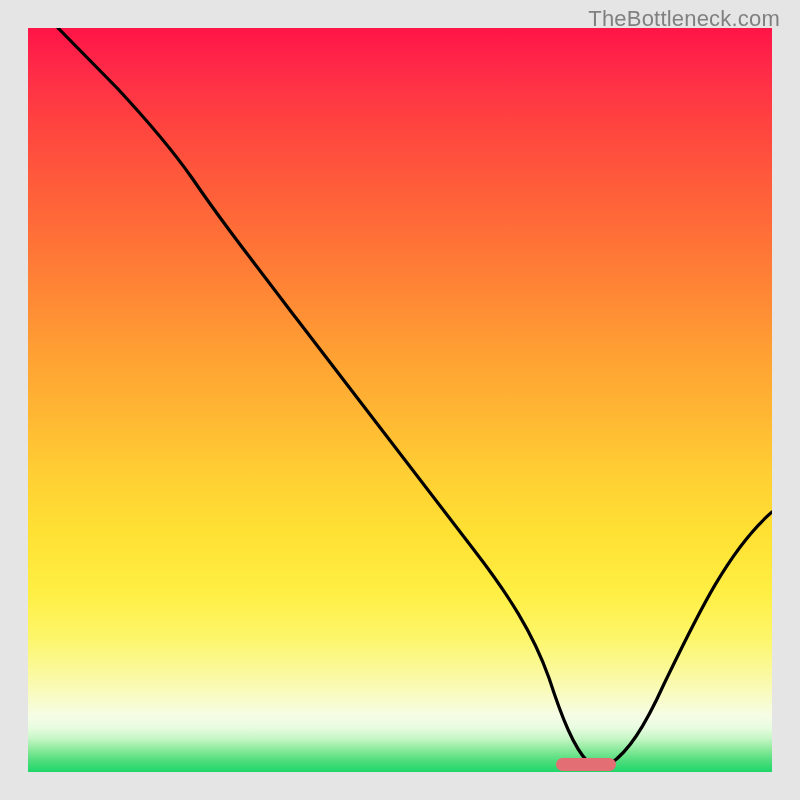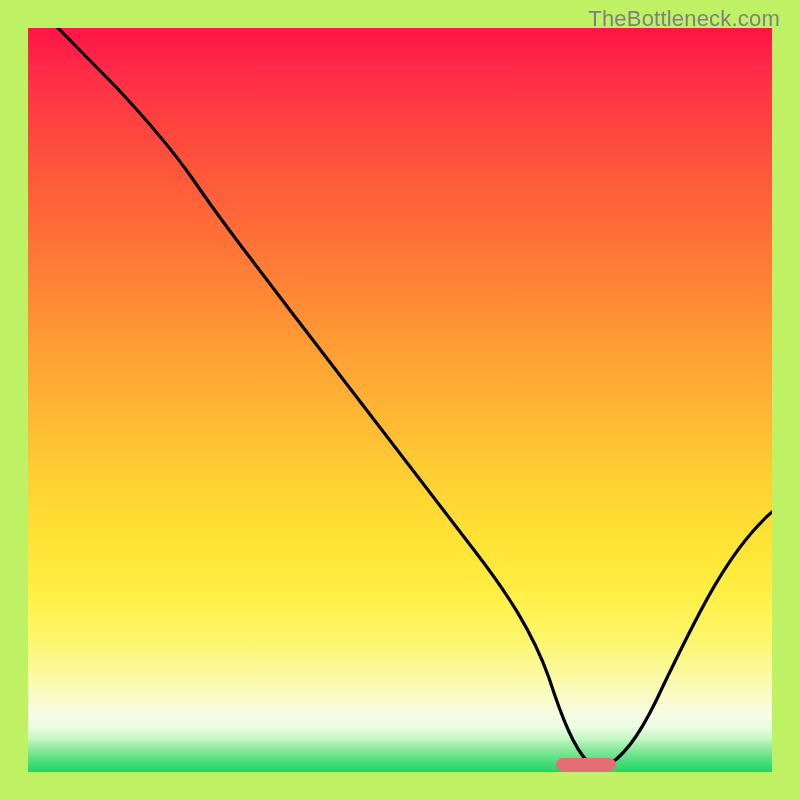--- a/index.html
+++ b/index.html
@@ -10,21 +10,21 @@
     background: #000;
     overflow: hidden;
     font-family: Arial, Helvetica, sans-serif;
   }
   .frame {
     position: absolute;
     top: 0;
     left: 0;
     width: 800px;
     height: 800px;
-    background: #bef264;
+    background: #e5e5e5;
   }
   .plot-area {
     position: absolute;
     top: 28px;
     left: 28px;
     width: 744px;
     height: 744px;
     background: linear-gradient(
       to bottom,
       #ff1447 0%,

